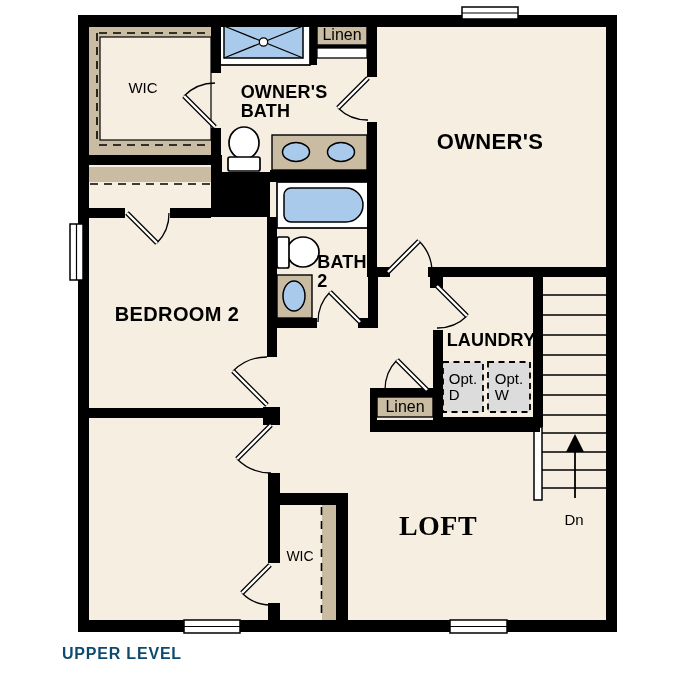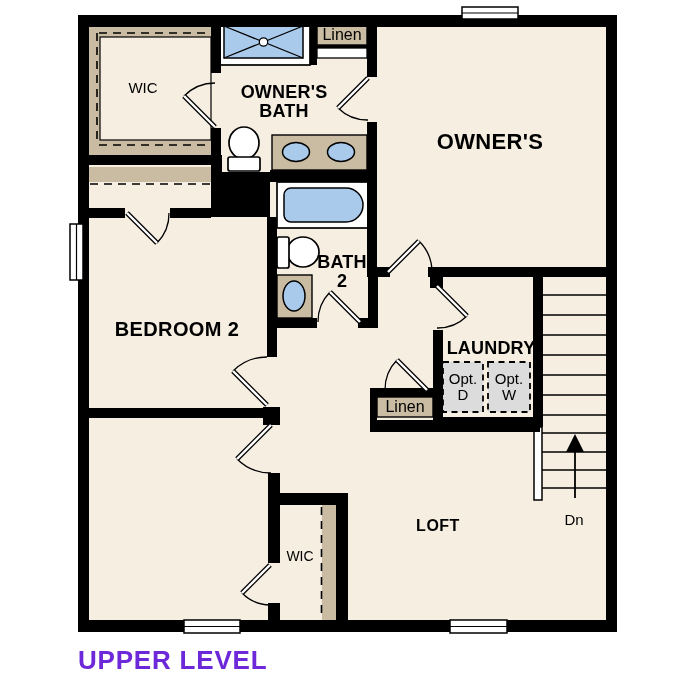--- a/index.html
+++ b/index.html
@@ -15,30 +15,30 @@
   .white-fix{fill:#fff;stroke:var(--wall);stroke-width:1.7;}
   .gray-box{fill:var(--appliance-gray);stroke:var(--wall);stroke-width:1.8;stroke-dasharray:6 4.5;}
   .thin{stroke:var(--wall);stroke-width:1.6;fill:none;}
   .dash{stroke:var(--wall);stroke-width:1.6;fill:none;stroke-dasharray:8 6;}
   .arc{stroke:var(--wall);stroke-width:1.3;fill:none;}
   .leaf-b{stroke:var(--wall);stroke-width:5;fill:none;}
   .leaf-w{stroke:#fff;stroke-width:2.4;fill:none;}
   .inner-line{stroke:var(--wall);stroke-width:1.2;fill:var(--floor);}
   
   .lbl{position:absolute;transform:translate(-50%,-50%);color:#000;white-space:nowrap;
-       text-align:center;line-height:1.08;}
+       line-height:1.08;}
   .room-lg{font-size:22px;font-weight:700;letter-spacing:.3px;}
   .room-md{font-size:20px;font-weight:700;letter-spacing:.4px;}
   .room-sm{font-size:18px;font-weight:700;letter-spacing:.2px;}
-  .loft-l{font-size:16px;font-weight:700;letter-spacing:.5px;}
+  .loft-l{font-size:28px;font-weight:700;letter-spacing:.5px;font-family:Liberation Serif, serif;}
   .small{font-size:15px;}
   .linen-l{font-size:16px;}
   .wic2-l{font-size:14px;}
-  .title{position:absolute;left:78px;top:645px;font-size:26px;font-weight:700;
-         letter-spacing:.8px;color:#6d28d9;}
+  .title{position:absolute;left:62px;top:645px;font-size:16px;font-weight:700;
+         letter-spacing:.8px;color:#0c4a6e;}
 </style>
 </head>
 <body>
 
 <div id="plan">
 
 <svg width="687" height="687" viewBox="0 0 687 687">
 
   <rect class="floor" x="84" y="21" width="528" height="605"></rect>
 
@@ -244,23 +244,23 @@
 
   <div class="lbl room-lg" style="left:490px;top:142px;">
     <div>OWNER'S</div>
   </div>
 
   <div class="lbl room-sm" style="left:342px;top:272px;">
     <div>BATH</div>
     <div>2</div>
   </div>
 
-  <div class="lbl room-md" style="left:177px;top:330px;">BEDROOM 2</div>
-
-  <div class="lbl room-sm" style="left:491px;top:349px;">LAUNDRY</div>
+  <div class="lbl room-md" style="left:177px;top:315px;">BEDROOM 2</div>
+
+  <div class="lbl room-sm" style="left:491px;top:341px;">LAUNDRY</div>
 
   <div class="lbl small" style="left:463px;top:387px;">
     <div>Opt.</div>
     <div>D</div>
   </div>
   <div class="lbl small" style="left:509px;top:387px;">
     <div>Opt.</div>
     <div>W</div>
   </div>
 

